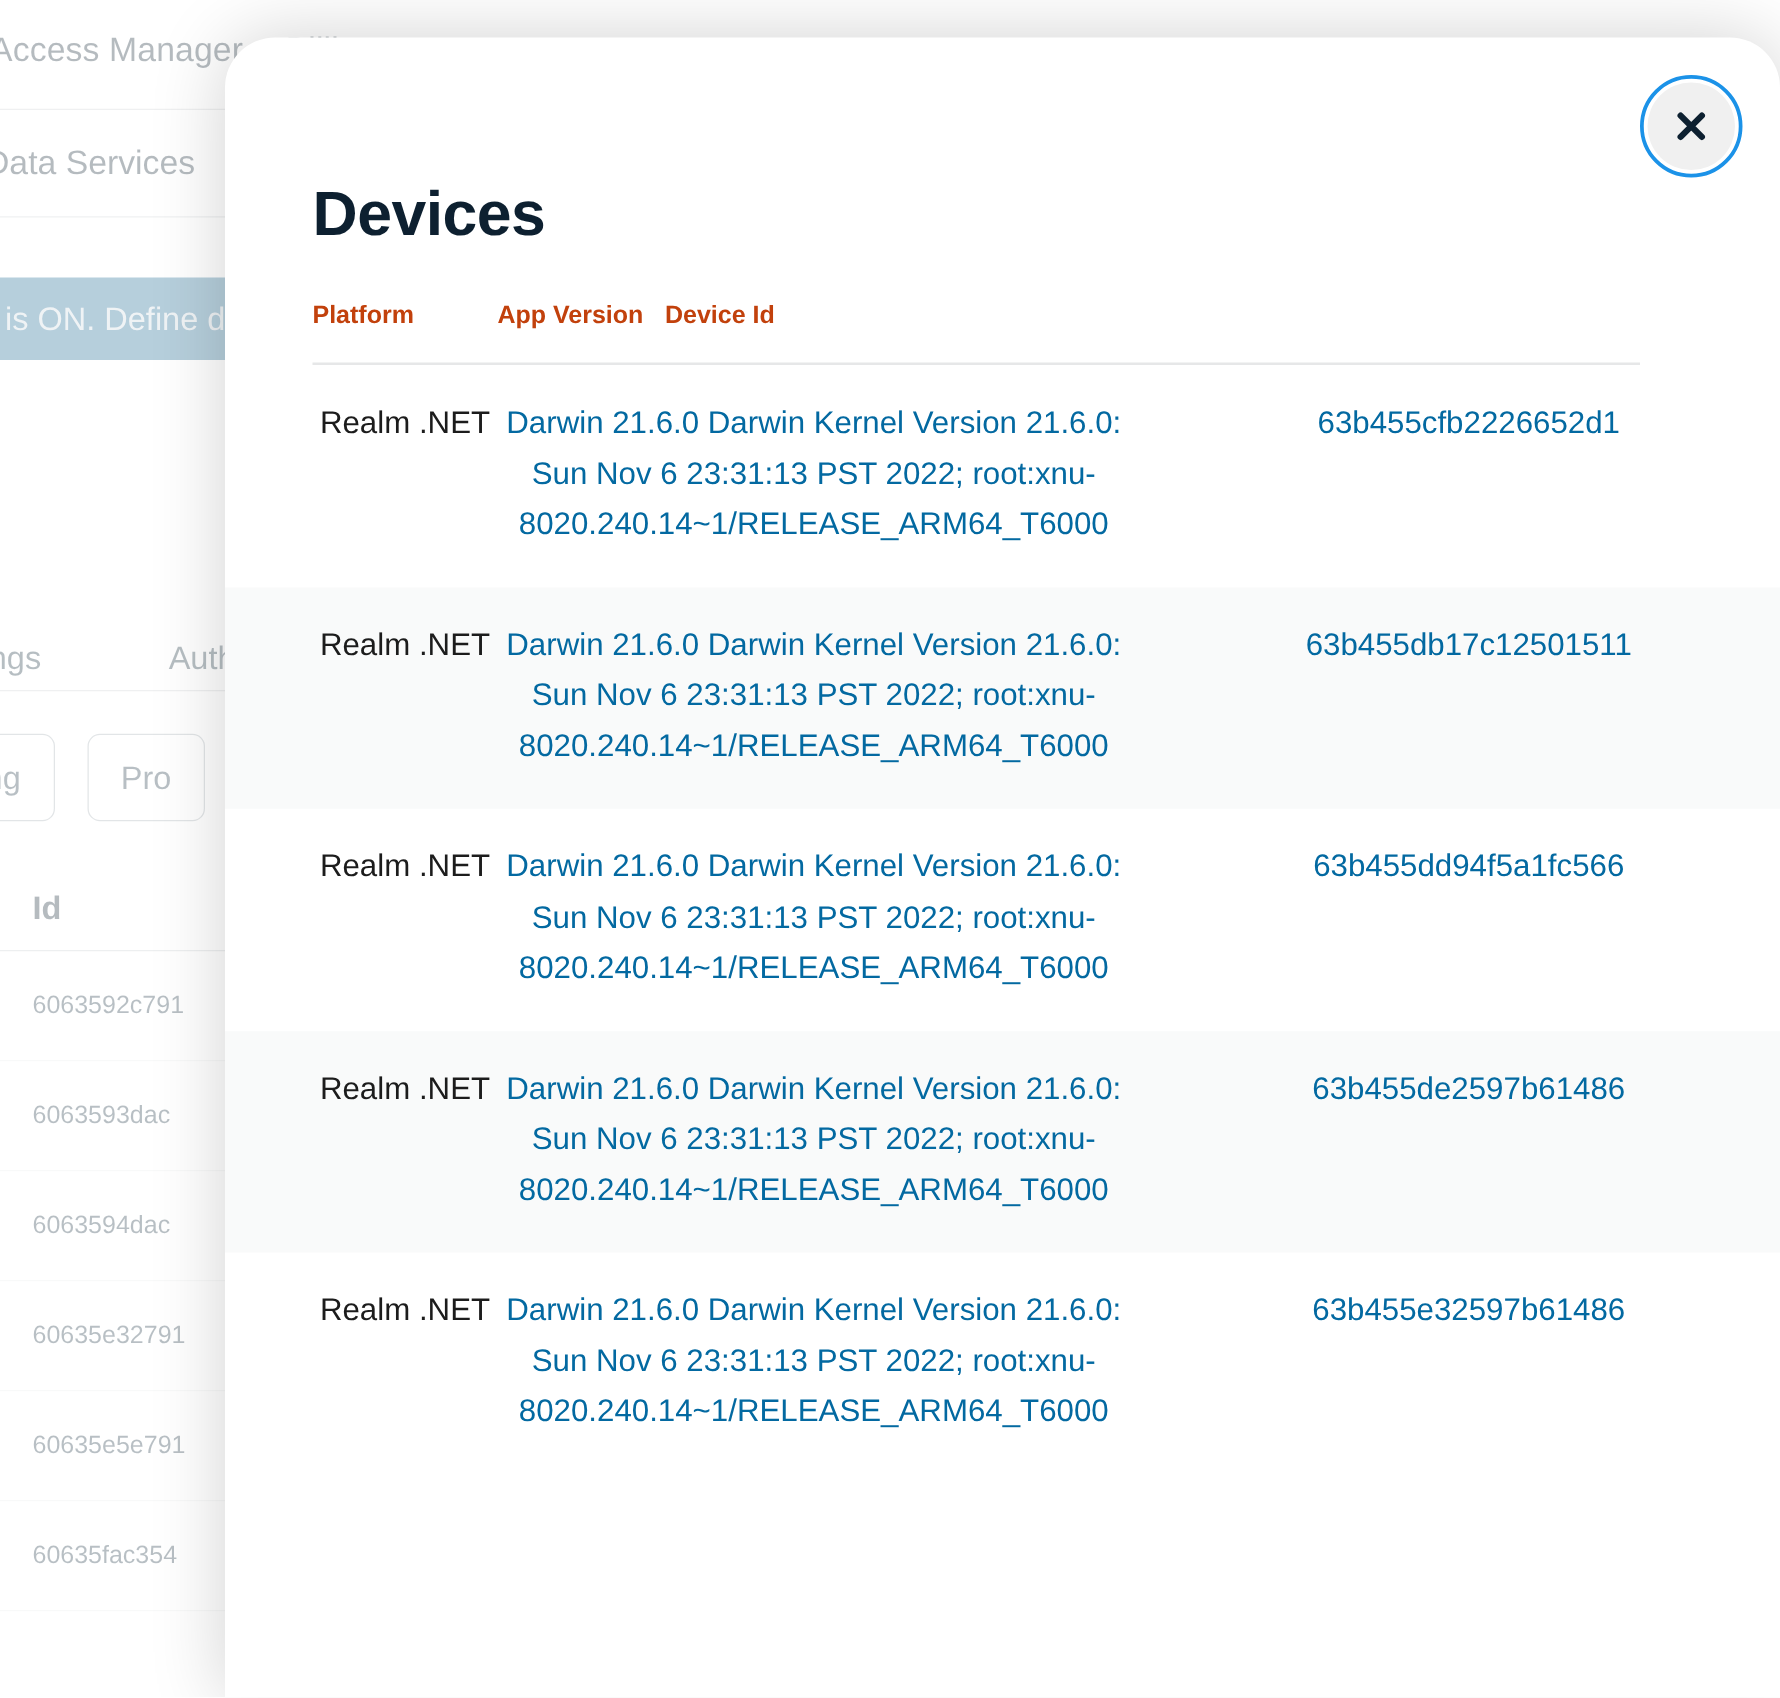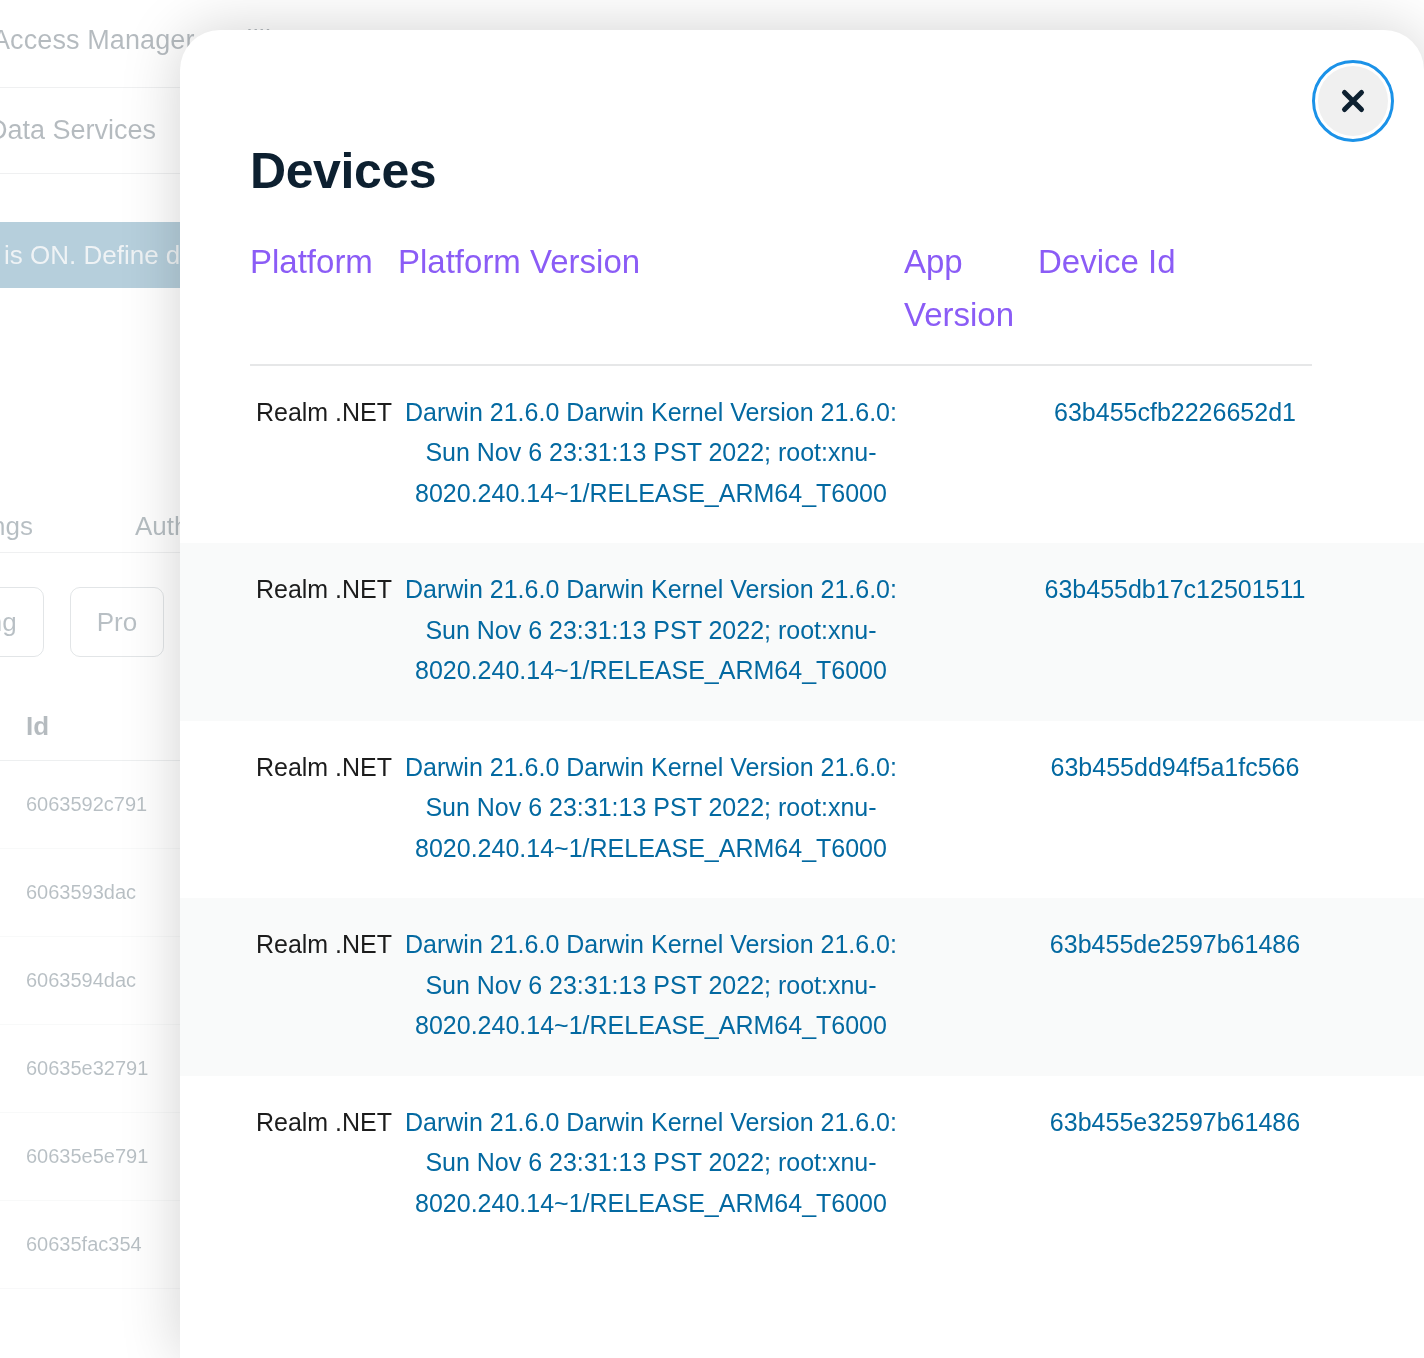--- a/index.html
+++ b/index.html
@@ -252,23 +252,23 @@
     left: 70px;
     top: 206px;
     width: 1062px;
   }
   .dev-thead {
     display: flex;
     border-bottom: 2px solid #e6e7e8;
     padding-bottom: 22px;
   }
   .dev-th {
-    font-size: 33px;
-    font-weight: normal;
-    color: #8b5cf6;
+    font-size: 20px;
+    font-weight: bold;
+    color: #c2410c;
     line-height: 1.6;
   }
   .col-platform  { width: 148px; flex: none; }
   .col-version   { width: 506px; flex: none; }
   .col-app       { width: 134px; flex: none; }
   .col-device    { width: 274px; flex: none; overflow: hidden; }
 
   .dev-tbody {
     display: block;
   }
@@ -384,21 +384,20 @@
         </svg>
       </button>
     </div>
 
     <div class="modal-title">Devices</div>
 
     <div class="dev-table">
 
       <div class="dev-thead">
         <div class="dev-th col-platform">Platform</div>
-        <div class="dev-th col-version">Platform Version</div>
         <div class="dev-th col-app">App Version</div>
         <div class="dev-th col-device">Device Id</div>
       </div>
 
       <div class="dev-tbody">
 
         <div class="dev-tr">
           <div class="dev-td col-platform">Realm .NET</div>
           <div class="dev-td col-version">Darwin 21.6.0 Darwin Kernel Version 21.6.0: Sun Nov 6 23:31:13 PST 2022; root:xnu-8020.240.14~1/RELEASE_ARM64_T6000</div>
           <div class="dev-td col-app"></div>

